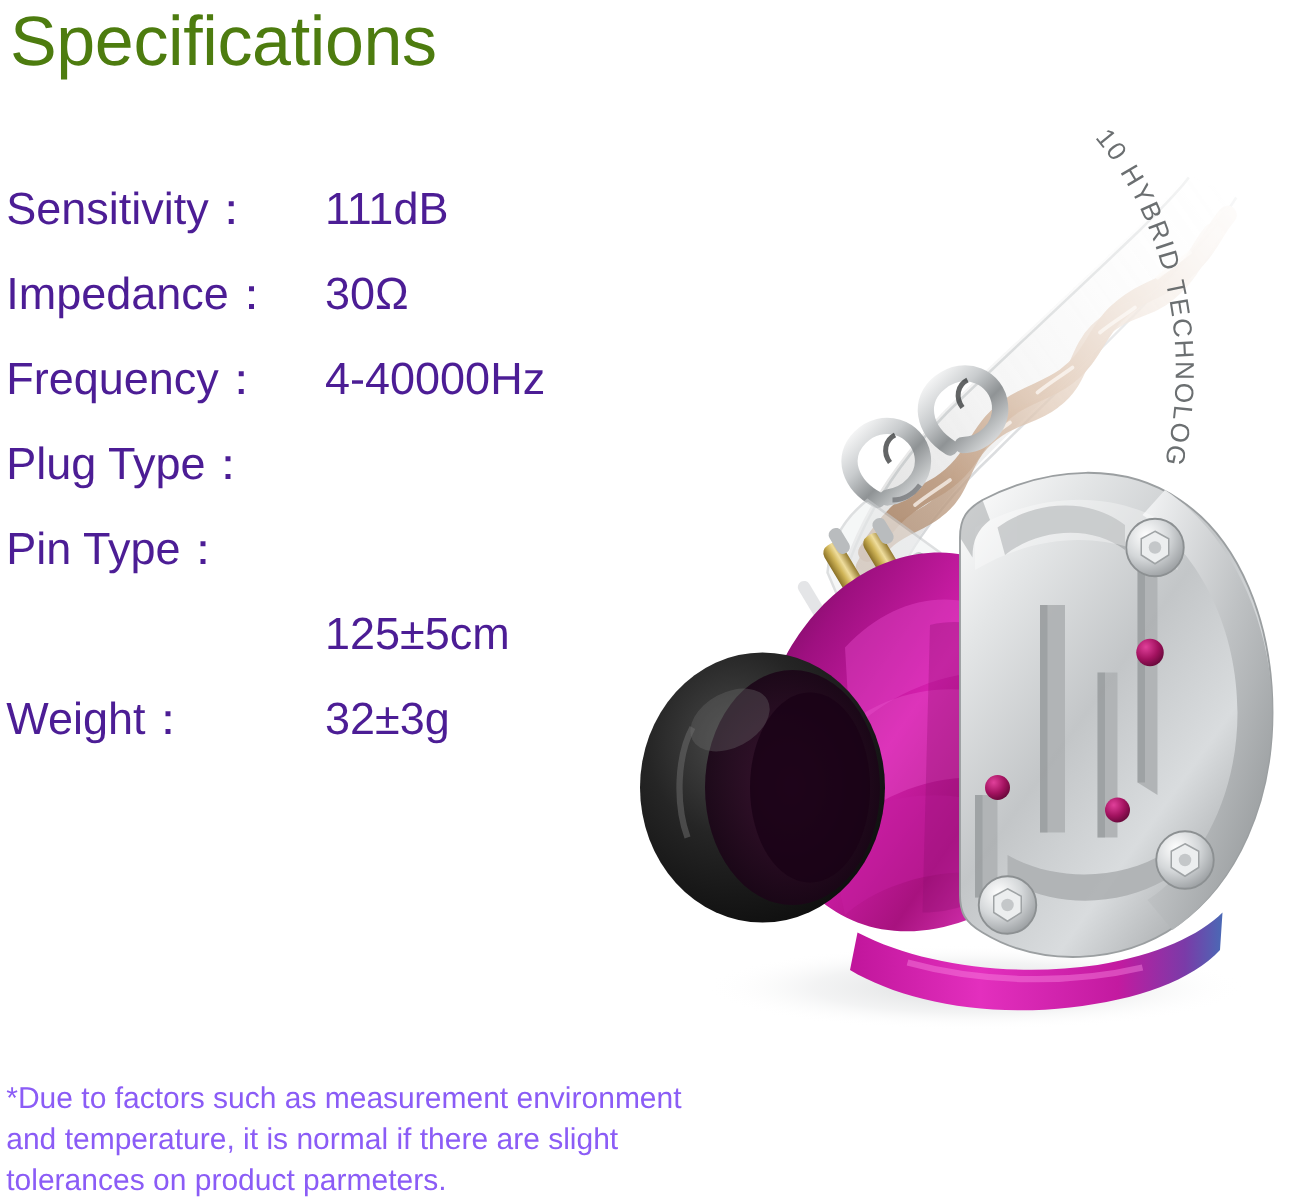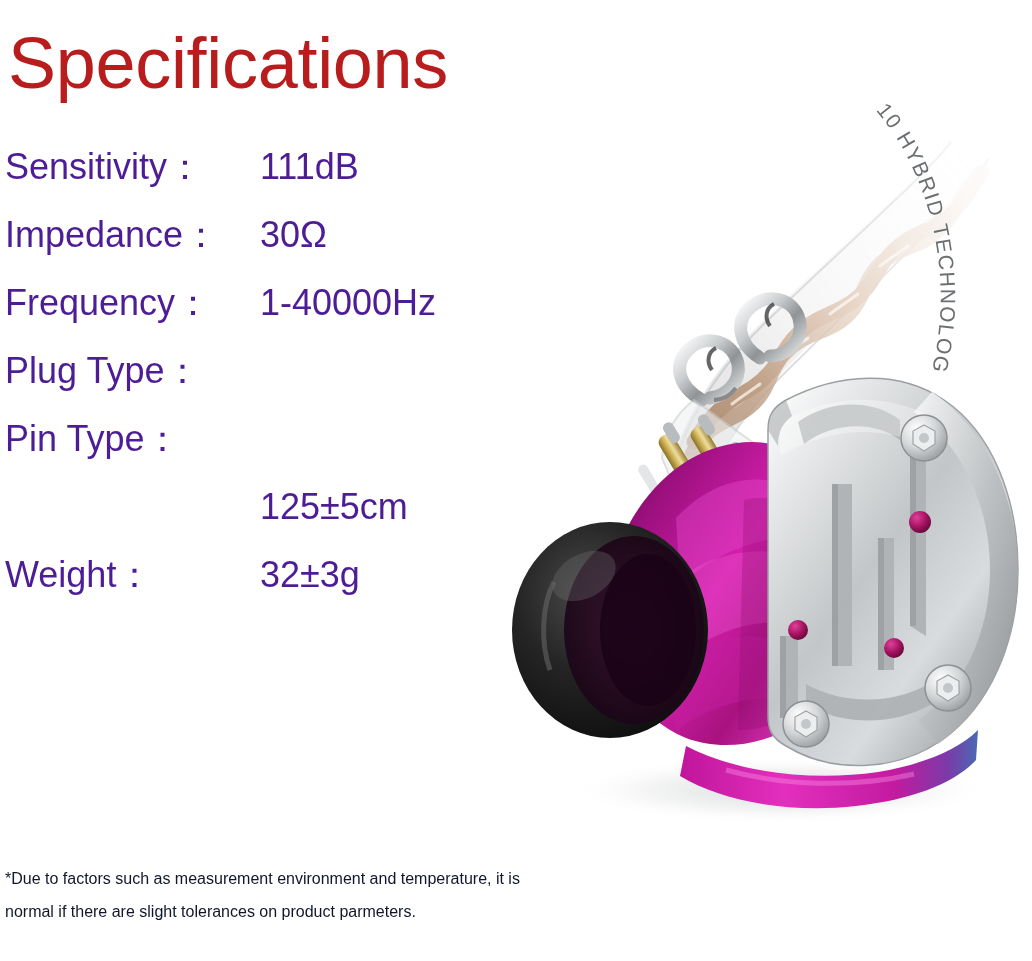--- a/index.html
+++ b/index.html
@@ -17,27 +17,26 @@
     height: 961px;
     background: #ffffff;
     overflow: hidden;
   }
 
   
   #spec-title {
     position: absolute;
     left: 8px;
     top: 2px;
-    font-size: 72px;
+    font-size: 56px;
     line-height: 62px;
     font-weight: 300;
     letter-spacing: -0.3px;
-    color: #b91c1c;
+    color: #4d7c0f;
     white-space: nowrap;
-    margin-top: 30px;
   }
 
   
   #spec-table {
     position: absolute;
     left: 5px;
     top: 142px;
     width: 470px;
   }
   .spec-row {
@@ -56,24 +55,24 @@
   }
   .spec-label { left: 0px; }
   .spec-value { left: 255px; }
 
   
   #footnote {
     position: absolute;
     left: 5px;
     top: 862px;
     width: 560px;
-    font-size: 16px;
+    font-size: 24px;
     line-height: 33px;
     font-weight: 300;
-    color: #0f172a;
+    color: #8b5cf6;
   }
 
   
   #product-photo {
     position: absolute;
     left: 480px;
     top: 70px;
     width: 552px;
     height: 790px;
   }
@@ -97,21 +96,21 @@
       <span class="spec-value">111dB</span>
     </div>
 
     <div class="spec-row">
       <span class="spec-label">Impedance：</span>
       <span class="spec-value">30Ω</span>
     </div>
 
     <div class="spec-row">
       <span class="spec-label">Frequency：</span>
-      <span class="spec-value">1-40000Hz</span>
+      <span class="spec-value">4-40000Hz</span>
     </div>
 
     <div class="spec-row">
       <span class="spec-label">Plug Type：</span>
     </div>
 
     <div class="spec-row">
       <span class="spec-label">Pin Type：</span>
     </div>
 

